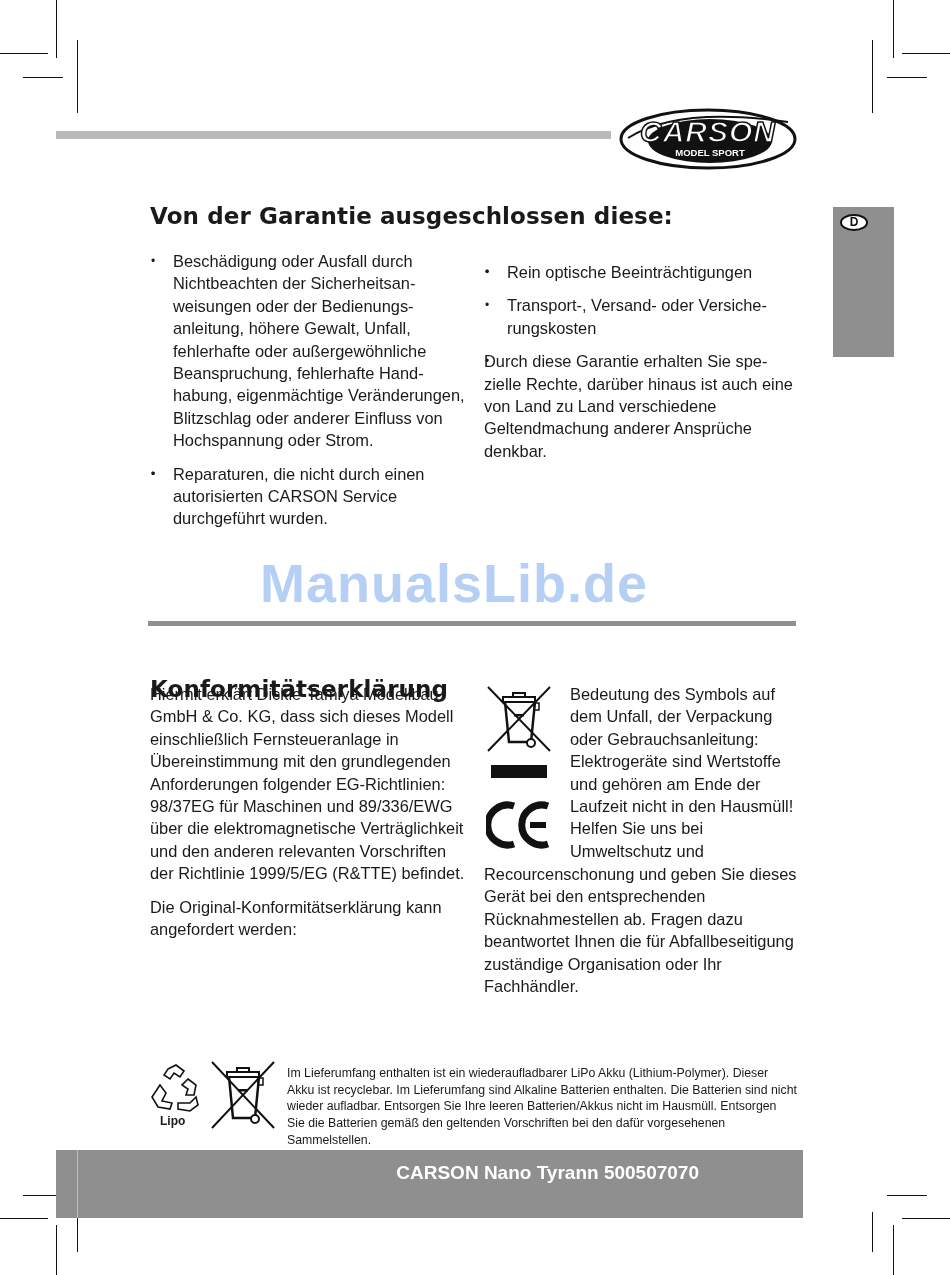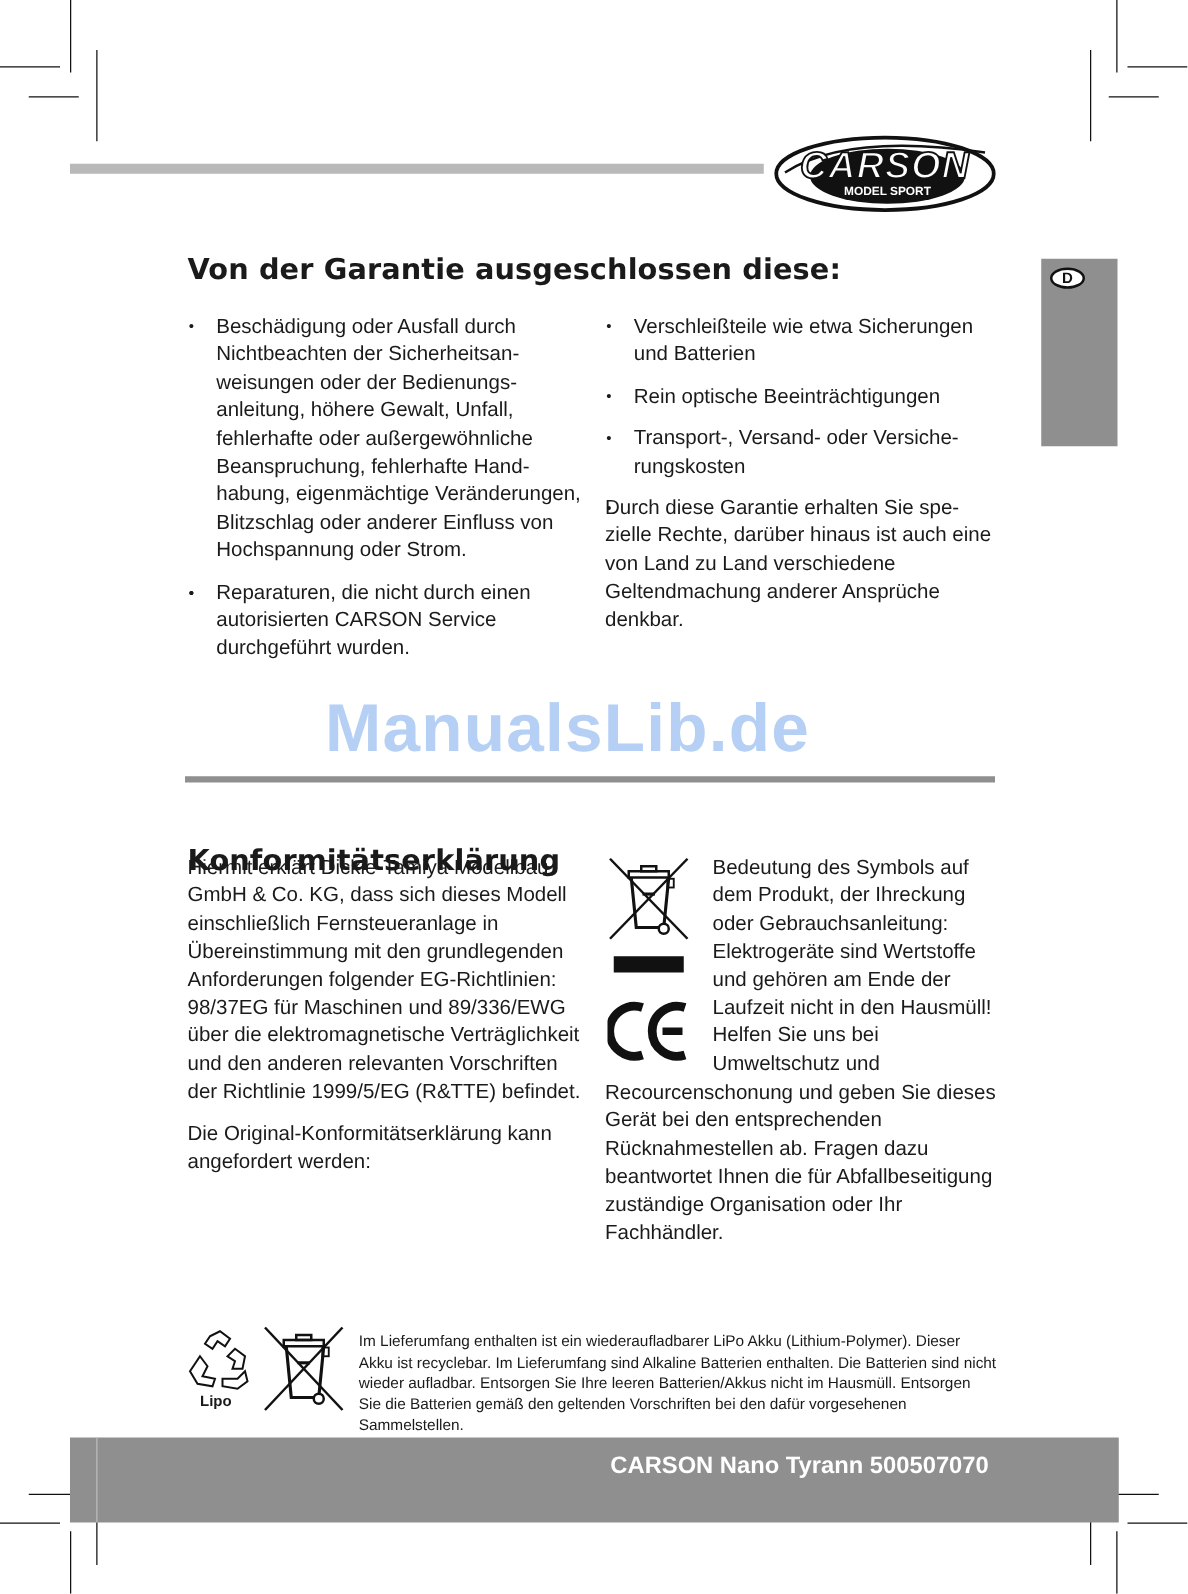--- a/index.html
+++ b/index.html
@@ -29,21 +29,21 @@
   .col { position: absolute; font-size: 16.4px; line-height: 22.4px; color: #1a1a1a; }
   ul.bul { list-style: none; margin: 0; padding: 0; }
   ul.bul li { position: relative; padding-left: 23px; margin-bottom: 11px; }
   ul.bul li .dot { position: absolute; left: 1px; top: 0; font-size: 12px; }
   p.para { margin: 0 0 11px 0; }
   .mid-rule { left: 484px; top: 621px; width: 312px; height: 5px; background: #8f8f8f; }
   .mid-rule2 { left: 148px; top: 621px; width: 336px; height: 5px; background: #8f8f8f; }
   .weee-text { position: absolute; left: 570px; top: 683px; width: 230px; font-size: 16.4px; line-height: 22.4px; }
   .weee-cont { position: absolute; left: 484px; top: 863px; width: 320px; font-size: 16.4px; line-height: 22.4px; }
   .battery-text { position: absolute; left: 287px; top: 1065px; width: 510px; font-size: 12.3px; line-height: 16.7px; }
-  .footer { left: 56px; top: 1150px; width: 839px; height: 68px; background: #8f8f8f; text-align: center; }
+  .footer { left: 56px; top: 1150px; width: 747px; height: 68px; background: #8f8f8f; text-align: center; }
   .footer-title {
     position: absolute; right: 104px; top: 12px; color: #fff; font-weight: bold;
     font-size: 19px; font-family: "Liberation Sans", sans-serif;
   }
   .watermark {
     position: absolute; left: 260px; top: 552px; font-size: 54px; font-weight: bold;
     color: rgba(120,170,235,0.55); letter-spacing: 1px; font-family: "Liberation Sans", sans-serif;
   }
   .lipo-label { position: absolute; left: 160px; top: 1114px; font-size: 12px; font-weight: bold; }
 </style>
@@ -87,21 +87,21 @@
 <div class="col" style="left:150px;top:250px;width:320px">
   <ul class="bul">
     <li><span class="dot">•</span><span>Beschädigung oder Ausfall durch Nichtbeachten der Sicherheitsan­weisungen oder der Bedienungs­anleitung, höhere Gewalt, Unfall, fehlerhafte oder außergewöhnliche Beanspruchung, fehlerhafte Hand­habung, eigenmächtige Verände­rungen, Blitzschlag oder anderer Einfluss von Hochspannung oder Strom.</span></li>
     <li><span class="dot">•</span></li>
     <li><span class="dot">•</span><span>Reparaturen, die nicht durch einen autorisierten CARSON Service durchgeführt wurden.</span></li>
   </ul>
 </div>
 
 <div class="col" style="left:484px;top:250px;width:312px">
   <ul class="bul">
-    <li><span class="dot">•</span><span>Verschleißteile wie etwa Siche­rungen und Batterien</span></li>
+    <li><span class="dot">•</span></li>
     <li><span class="dot">•</span><span>Rein optische Beeinträchtigungen</span></li>
     <li><span class="dot">•</span><span>Transport-, Versand- oder Versiche­rungskosten</span></li>
     <li><span class="dot">•</span></li>
   </ul>
   <p class="para">Durch diese Garantie erhalten Sie spe­zielle Rechte, darüber hinaus ist auch eine von Land zu Land verschiedene Geltendmachung anderer Ansprüche denkbar.</p>
 </div>
 
 <div class="abs mid-rule2"></div>
 <div class="abs mid-rule"></div>
 
@@ -126,21 +126,21 @@
 </div>
 <div class="abs" style="left:491px;top:765px;width:56px;height:13px;background:#111"></div>
 <div class="abs" style="left:486px;top:800px;width:66px;height:50px">
   <svg width="66" height="50" viewBox="0 0 66 50">
     <path d="M28 6 A20 20 0 1 0 28 44" fill="none" stroke="#111" stroke-width="7"></path>
     <path d="M62 6 A20 20 0 1 0 62 44" fill="none" stroke="#111" stroke-width="7"></path>
     <line x1="44" y1="25" x2="60" y2="25" stroke="#111" stroke-width="6"></line>
   </svg>
 </div>
 
-<div class="weee-text">Bedeutung des Symbols auf dem Produkt, der Ihre­ckung oder Gebrauchsan­leitung: Elektrogeräte sind Wertstoffe und gehören am Ende der Laufzeit nicht in den Hausmüll! Helfen Sie uns bei Umweltschutz und</div>
+<div class="weee-text">Bedeutung des Symbols auf dem Unfall, der Verpa­ckung oder Gebrauchsan­leitung: Elektrogeräte sind Wertstoffe und gehören am Ende der Laufzeit nicht in den Hausmüll! Helfen Sie uns bei Umweltschutz und</div>
 <div class="weee-cont">Recourcenschonung und geben Sie dieses Gerät bei den entsprechenden Rücknahmestellen ab. Fragen dazu beantwortet Ihnen die für Abfallbeseiti­gung zuständige Organisation oder Ihr Fachhändler.</div>
 
 <div class="abs" style="left:148px;top:1063px;width:56px;height:50px">
   <svg width="56" height="50" viewBox="0 0 56 50">
     <g fill="none" stroke="#111" stroke-width="1.6">
       <path d="M20 6 L28 2 L36 8 L32 14 L26 10 L22 16 L16 12 Z"></path>
       <path d="M40 16 L48 22 L46 32 L38 32 L40 26 L34 22 Z"></path>
       <path d="M12 22 L18 30 L14 38 L24 40 L22 46 L10 44 L4 34 Z"></path>
       <path d="M30 40 L42 40 L48 34 L50 42 L42 48 L30 46 Z"></path>
     </g>

